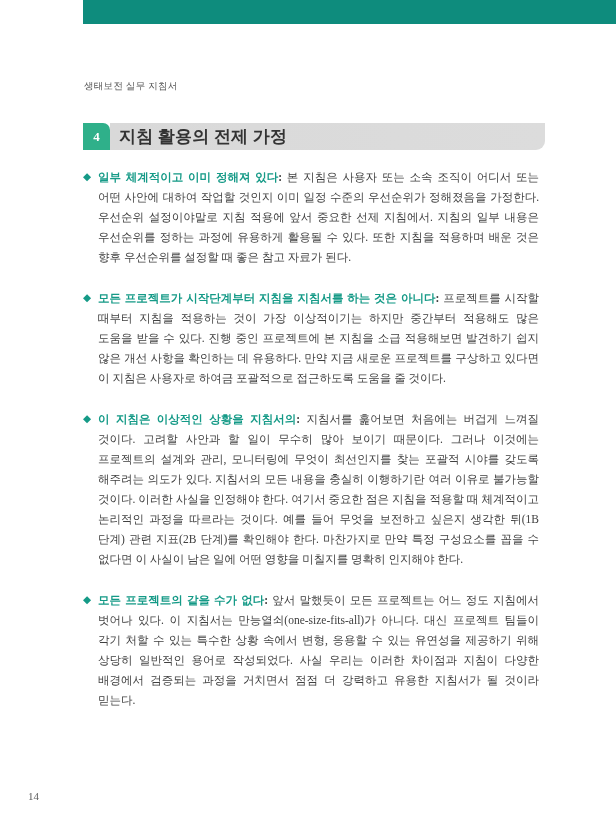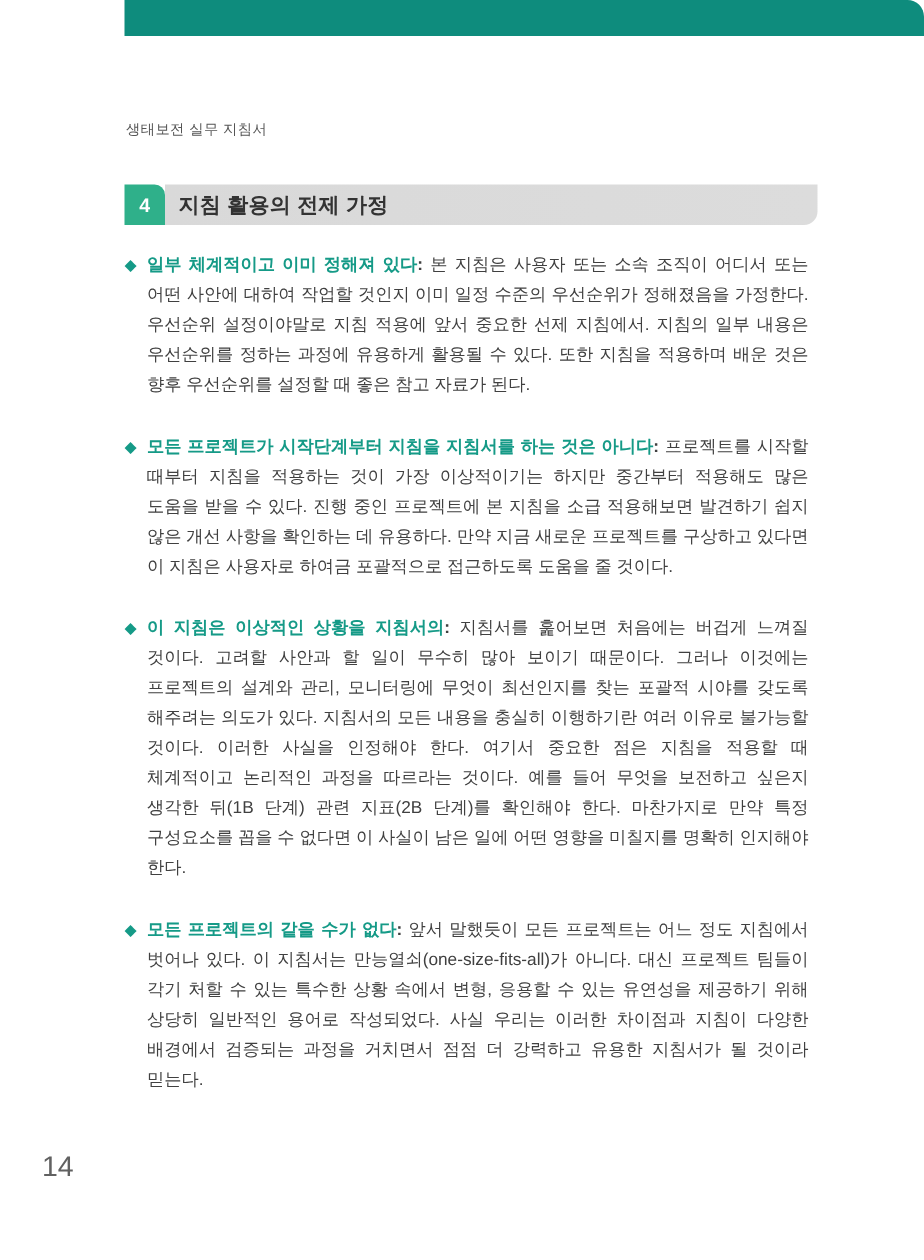--- a/index.html
+++ b/index.html
@@ -10,22 +10,21 @@
     --body-text:#404040;
     --muted:#616161;
   }
   *{margin:0;padding:0;box-sizing:border-box;}
   html,body{background:#ffffff;}
   .page{
     position:relative;
     width:616px;height:840px;
     background:#ffffff;
     overflow:hidden;
-    font-family:Liberation Sans, sans-serif;
-    border-radius:11px;
+    font-family:Liberation Serif, serif;
   }
   .top-bar{
     position:absolute;top:0;left:83px;right:0;height:24px;
     background:var(--top-bar);
   }
   .running-header{
     position:absolute;top:80px;left:84px;
     font-size:9.5px;color:#555;letter-spacing:0.3px;
   }
   .section-header{
@@ -41,21 +40,21 @@
     flex:0 0 auto;
   }
   .section-bar{
     flex:1;
     background:linear-gradient(90deg,var(--section-bar-bg) 0%, #dcdcdc 100%);
     border-bottom-right-radius:9px;
     display:flex;align-items:center;
     padding-left:9px;
   }
   .section-title{
-    font-size:14px;font-weight:bold;color:#333;
+    font-size:17px;font-weight:bold;color:#333;
     letter-spacing:0.2px;
   }
   .content{
     position:absolute;top:167px;left:83px;width:456px;
     font-size:11.5px;line-height:20px;color:var(--body-text);
     text-align:justify;word-break:keep-all;
   }
   .intro{margin-bottom:27px;}
   .bullet{
     position:relative;
@@ -65,22 +64,22 @@
   .bullet:last-child{margin-bottom:0;}
   .diamond{
     position:absolute;left:0;top:0;
     color:var(--accent);font-size:10.5px;
   }
   .lead{
     color:var(--accent);font-weight:bold;
   }
   .colon{font-weight:bold;color:var(--body-text);}
   .page-number{
-    position:absolute;left:28px;top:768px;
-    font-size:19px;color:var(--muted);
+    position:absolute;left:28px;top:790px;
+    font-size:11px;color:var(--muted);
   }
 </style>
 </head>
 <body>
 
 <div class="page">
 
   <div class="top-bar"></div>
 
   <div class="running-header">생태보전 실무 지침서</div>

